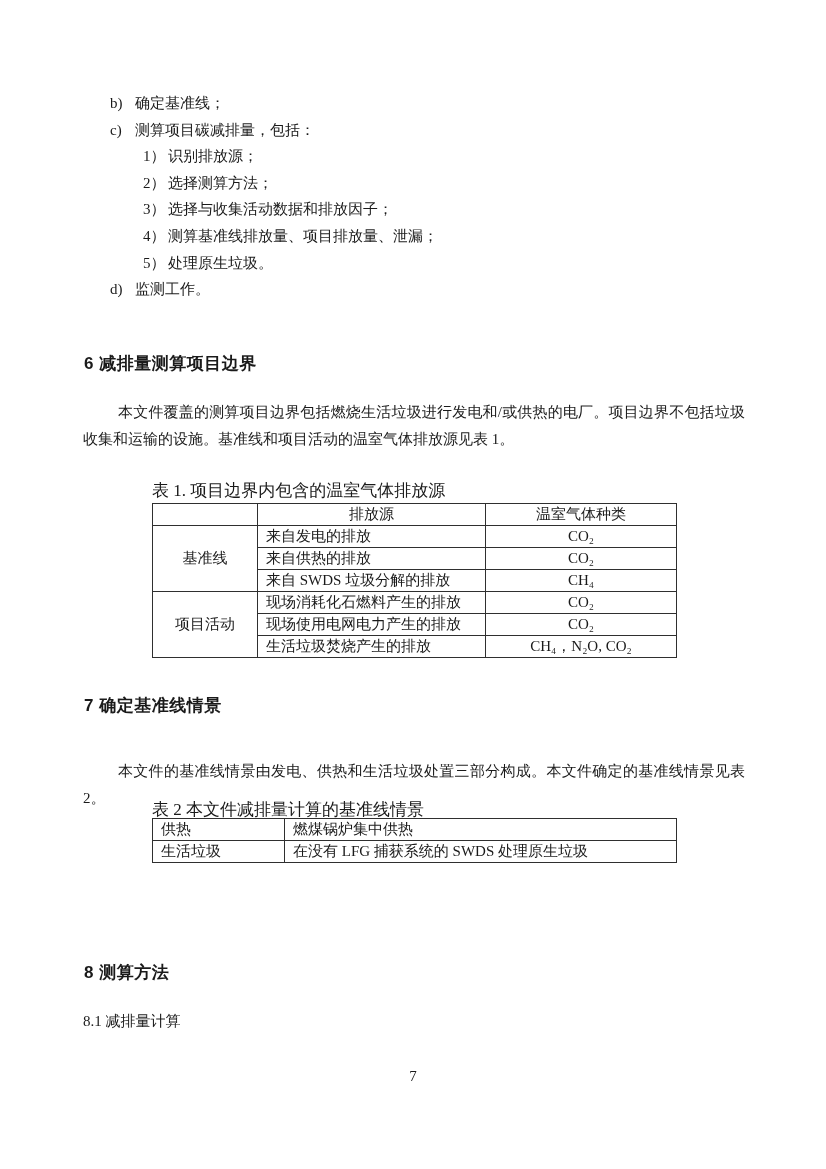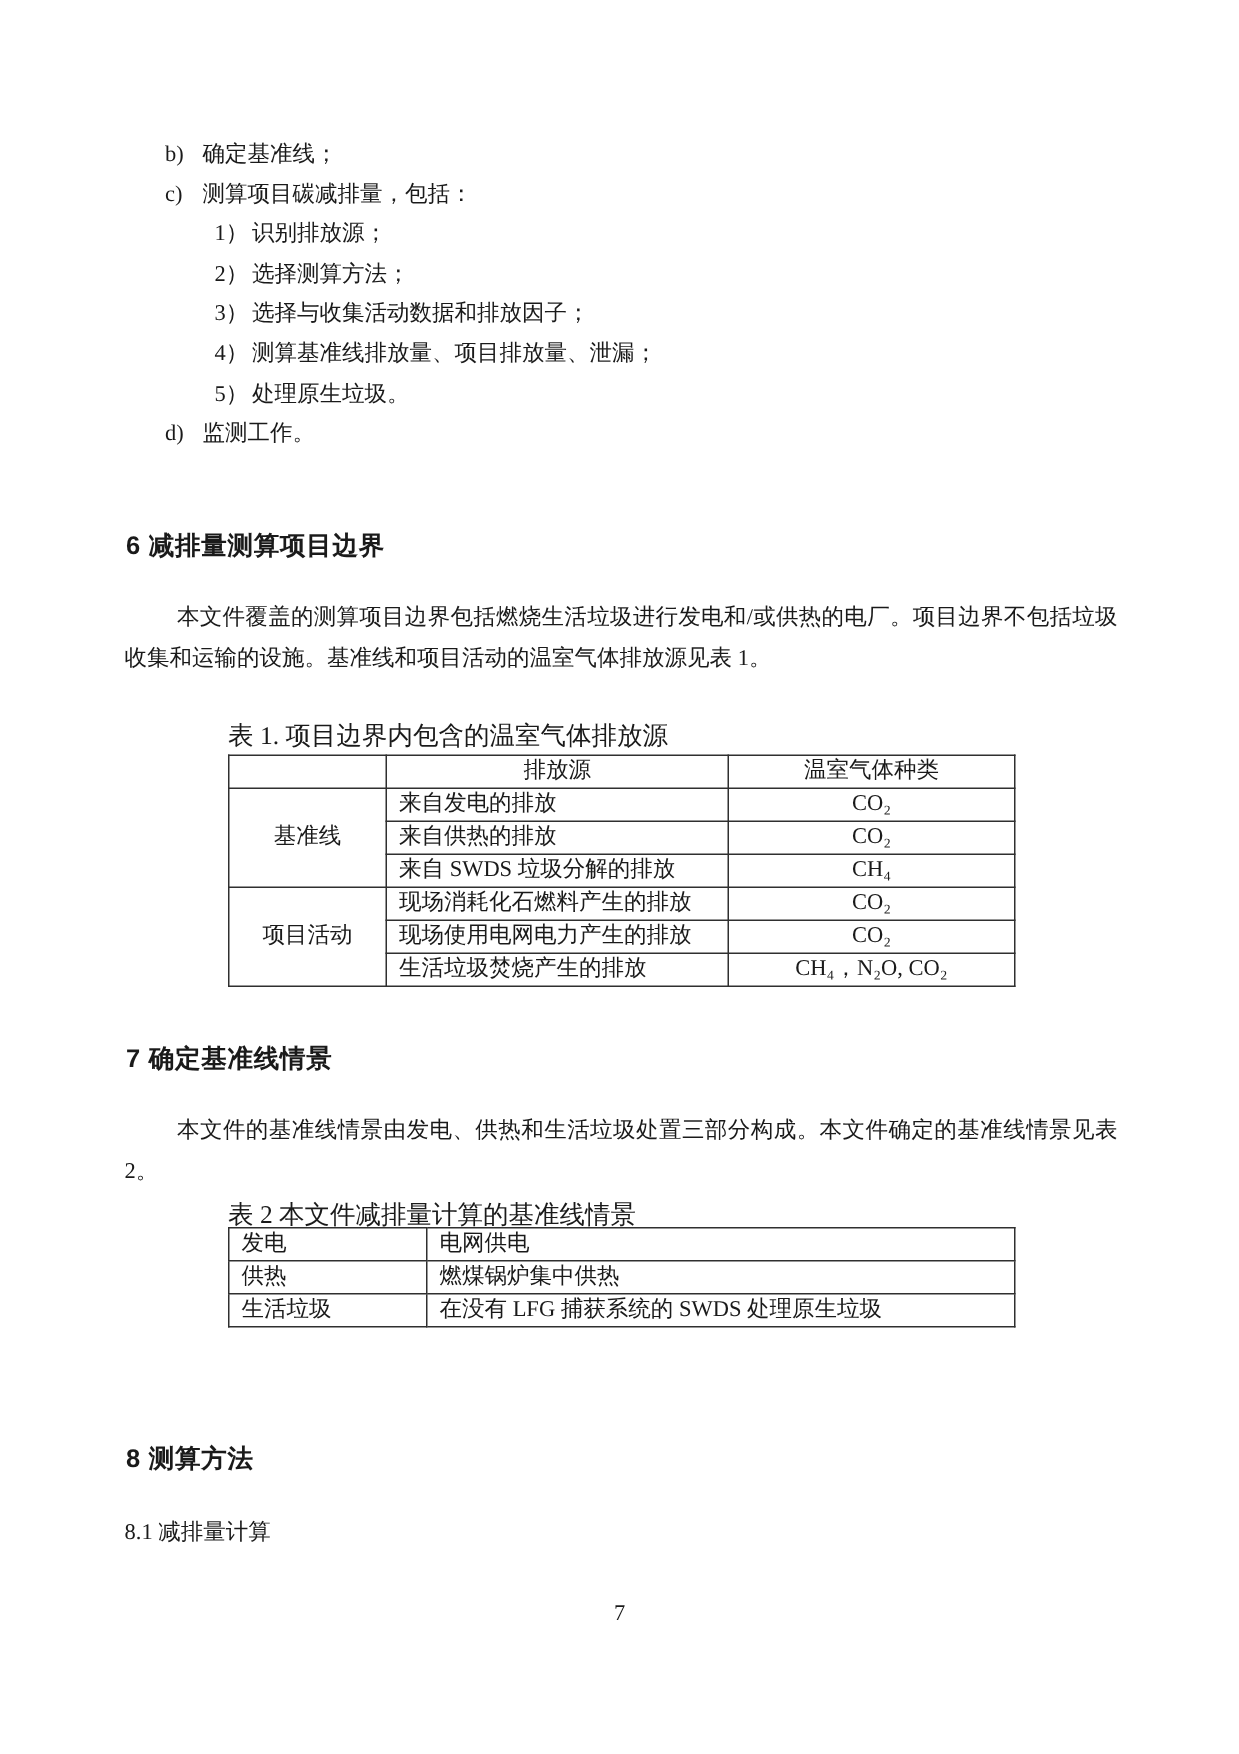--- a/index.html
+++ b/index.html
@@ -163,33 +163,29 @@
       <td class="center">CO₂</td>
     </tr>
     <tr>
       <td class="left">生活垃圾焚烧产生的排放</td>
       <td class="center">CH₄，N₂O, CO₂</td>
     </tr>
   </tbody>
 </table>
 
 <div class="abs sec-heading" style="top:694px">7 确定基准线情景</div>
-<p class="abs para" style="top:741px">本文件的基准线情景由发电、供热和生活垃圾处置三部分构成。本文件确定的基准线情景见表 2。</p>
+<p class="abs para" style="top:758px">本文件的基准线情景由发电、供热和生活垃圾处置三部分构成。本文件确定的基准线情景见表 2。</p>
 
 <div class="abs tbl-caption" style="top:798px">表 2 本文件减排量计算的基准线情景</div>
 <table class="abs" style="top:818px">
   <colgroup>
       <col class="t2-col1">
       <col class="t2-col2">
     </colgroup>
   <tbody>
-    <tr>
-      <td class="left">发电</td>
-      <td class="left">电网供电</td>
-    </tr>
     <tr>
       <td class="left">供热</td>
       <td class="left">燃煤锅炉集中供热</td>
     </tr>
     <tr>
       <td class="left">生活垃圾</td>
       <td class="left">在没有 LFG 捕获系统的 SWDS 处理原生垃圾</td>
     </tr>
   </tbody>
 </table>

